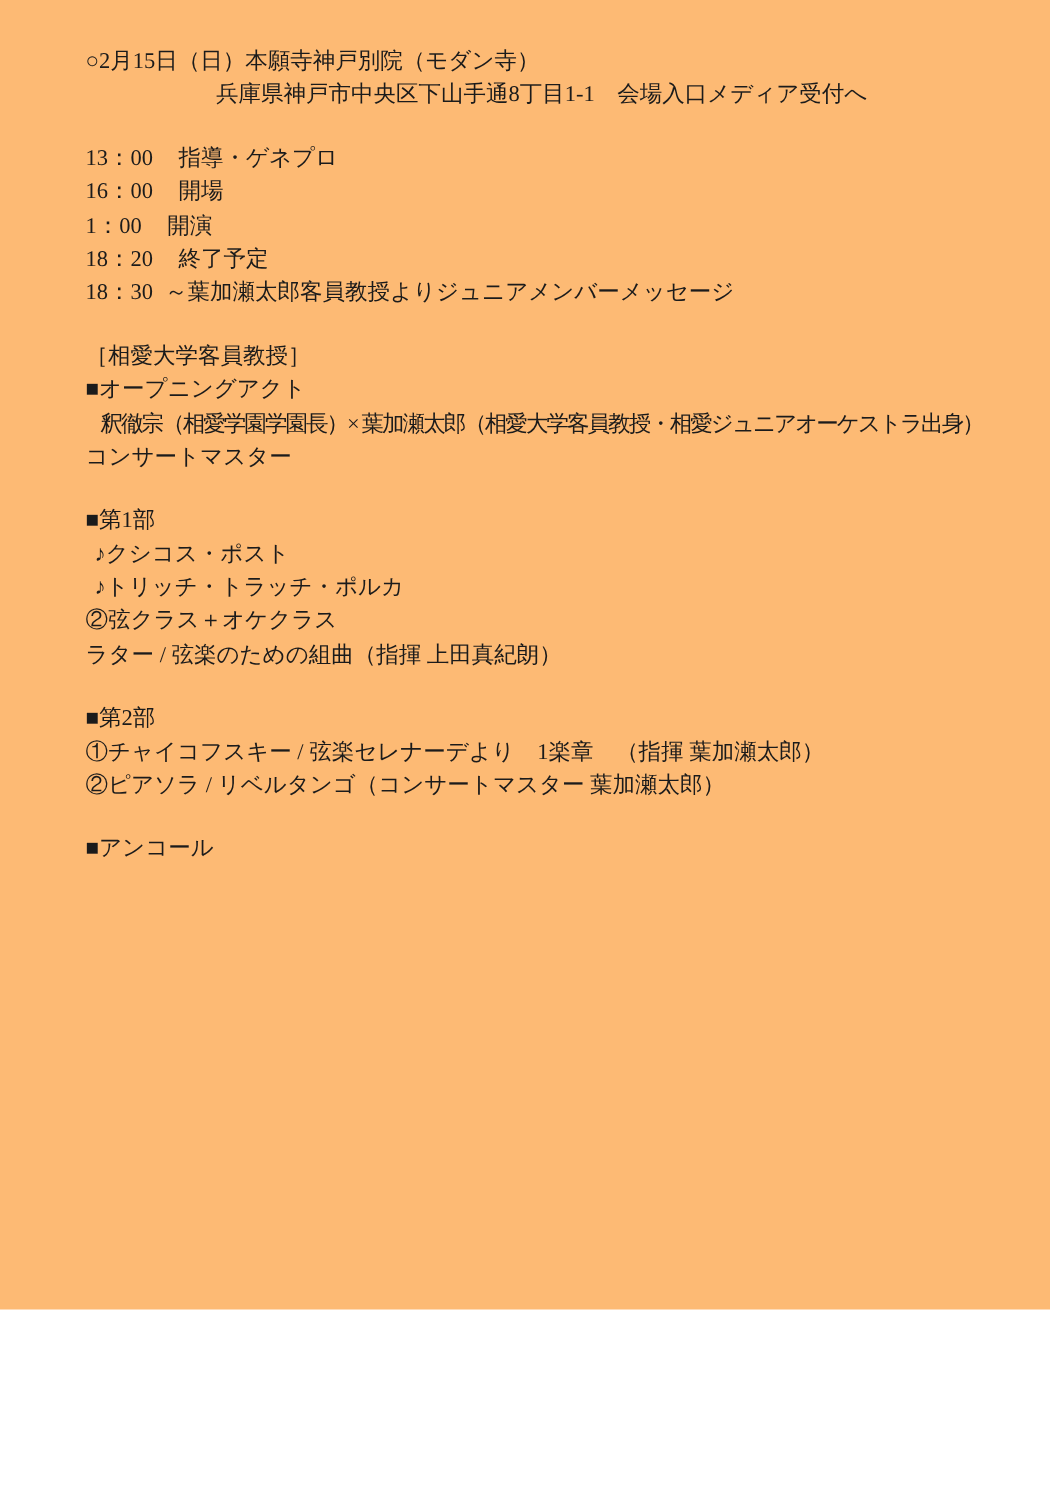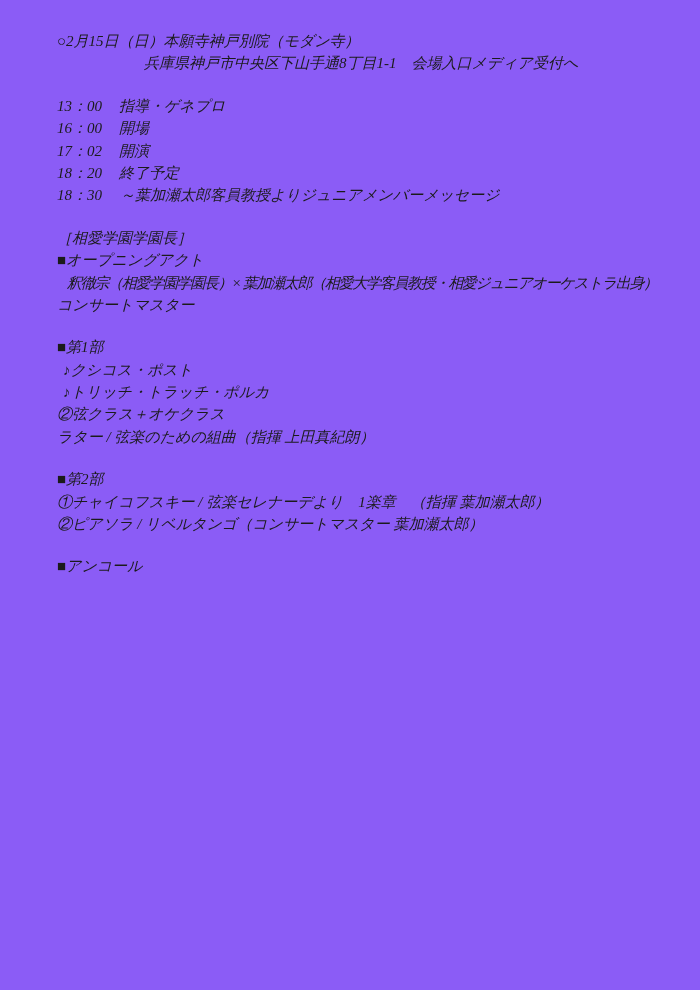--- a/index.html
+++ b/index.html
@@ -8,23 +8,22 @@
     background: #ffffff;
   }
   body {
     height: 990px;
     font-family: "Liberation Serif", "DejaVu Serif", serif;
     color: #1b1b1b;
     overflow: hidden;
   }
   .page {
     width: 700px;
-    height: 990px;
-    background: #8b5cf6;
-    font-style: italic;
+    height: 873px;
+    background: #fdba74;
   }
   .doc {
     padding: 30px 40px 0 57px;
   }
   .line {
     display: block;
     font-size: 15px;
     line-height: 22.4px;
     height: 22.4px;
     white-space: pre;
@@ -43,43 +42,43 @@
     padding-left: 6px;
   }
   .time {
     display: inline-block;
   }
   .activity {
     margin-left: 17px;
     text-align: center;
   }
   .activity.tight {
-    margin-left: 18px;
+    margin-left: 8px;
   }
 </style>
 </head>
 <body>
 
 <div class="page">
   <div class="doc">
 
     <div class="line">○2月15日（日）本願寺神戸別院（モダン寺）</div>
     <div class="line indented">兵庫県神戸市中央区下山手通8丁目1-1　会場入口メディア受付へ</div>
 
     <div class="line blank"></div>
 
     <div class="line"><span class="time">13：00</span><span class="activity">指導・ゲネプロ</span></div>
     <div class="line"><span class="time">16：00</span><span class="activity">開場</span></div>
-    <div class="line"><span class="time">17：02</span><span class="activity">開演</span></div>
+    <div class="line"><span class="time">1：00</span><span class="activity">開演</span></div>
     <div class="line"><span class="time">18：20</span><span class="activity">終了予定</span></div>
     <div class="line"><span class="time">18：30</span><span class="activity tight">～葉加瀬太郎客員教授よりジュニアメンバーメッセージ</span></div>
 
     <div class="line blank"></div>
 
-    <div class="line">［相愛学園学園長］</div>
+    <div class="line">［相愛大学客員教授］</div>
     <div class="line">■オープニングアクト</div>
     <div class="line shrink">釈徹宗（相愛学園学園長）× 葉加瀬太郎（相愛大学客員教授・相愛ジュニアオーケストラ出身）</div>
     <div class="line">コンサートマスター</div>
 
     <div class="line blank"></div>
 
     <div class="line">■第1部</div>
     <div class="line note-indent">♪クシコス・ポスト</div>
     <div class="line note-indent">♪トリッチ・トラッチ・ポルカ</div>
     <div class="line">②弦クラス＋オケクラス</div>

